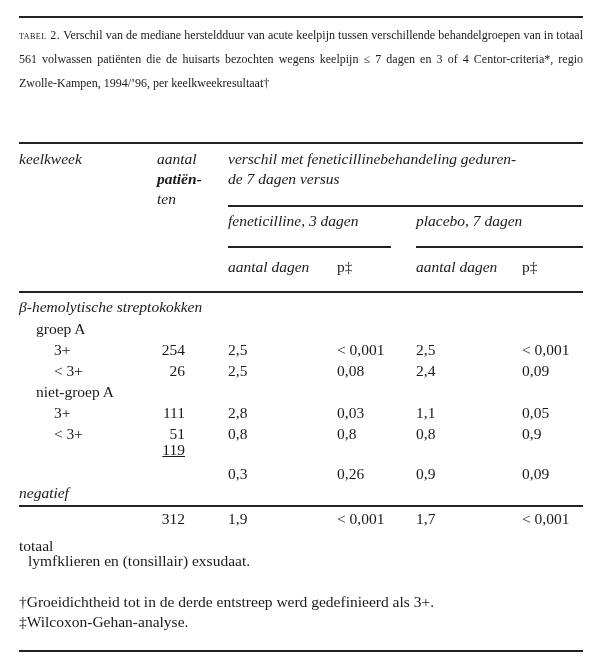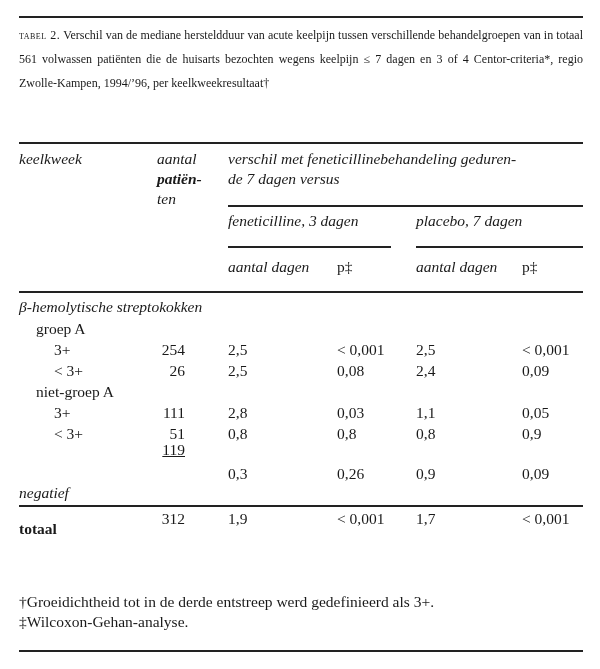--- a/index.html
+++ b/index.html
@@ -96,29 +96,30 @@
   <div class="t r" style="left:150px;width:35px;top:441px;text-decoration:underline;">119</div>
   <div class="t" style="left:228px;top:465px;">0,3</div>
   <div class="t" style="left:337px;top:465px;">0,26</div>
   <div class="t" style="left:416px;top:465px;">0,9</div>
   <div class="t" style="left:522px;top:465px;">0,09</div>
 </div>
 
 <div class="rule" style="left:19px;top:505px;width:564px;"></div>
 
 <div>
-  <div class="t" style="left:19px;top:520px;font-weight:bold;">totaal</div>
+  <div class="t" style="left:19px;top:537px;">totaal</div>
   <div class="t r" style="left:150px;width:35px;top:510px;">312</div>
   <div class="t" style="left:228px;top:510px;">1,9</div>
   <div class="t" style="left:337px;top:510px;">&lt; 0,001</div>
   <div class="t" style="left:416px;top:510px;">1,7</div>
   <div class="t" style="left:522px;top:510px;">&lt; 0,001</div>
 </div>
 
 <div class="foot" style="top:551px;">
+  <div style="padding-left:9px;">lymfklieren en (tonsillair) exsudaat.</div>
 </div>
 <div class="foot" style="top:592px;">
   <span>†</span><span>Groeidichtheid tot in de derde entstreep werd gedefinieerd als 3+.</span>
 </div>
 <div class="foot" style="top:612px;">
   <span>‡</span><span>Wilcoxon-Gehan-analyse.</span>
 </div>
 
 <div class="rule" style="left:19px;top:650px;width:564px;"></div>
 

